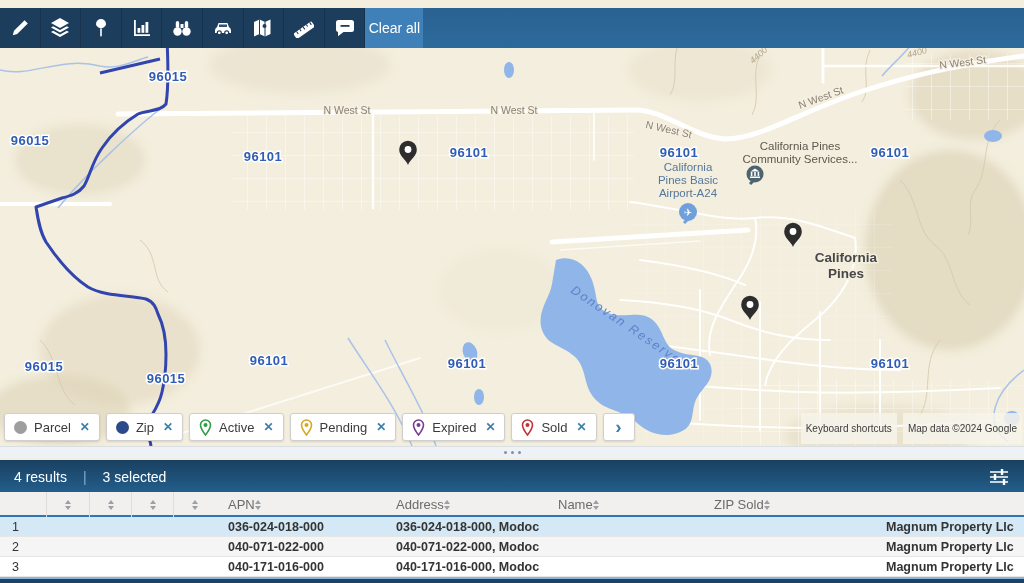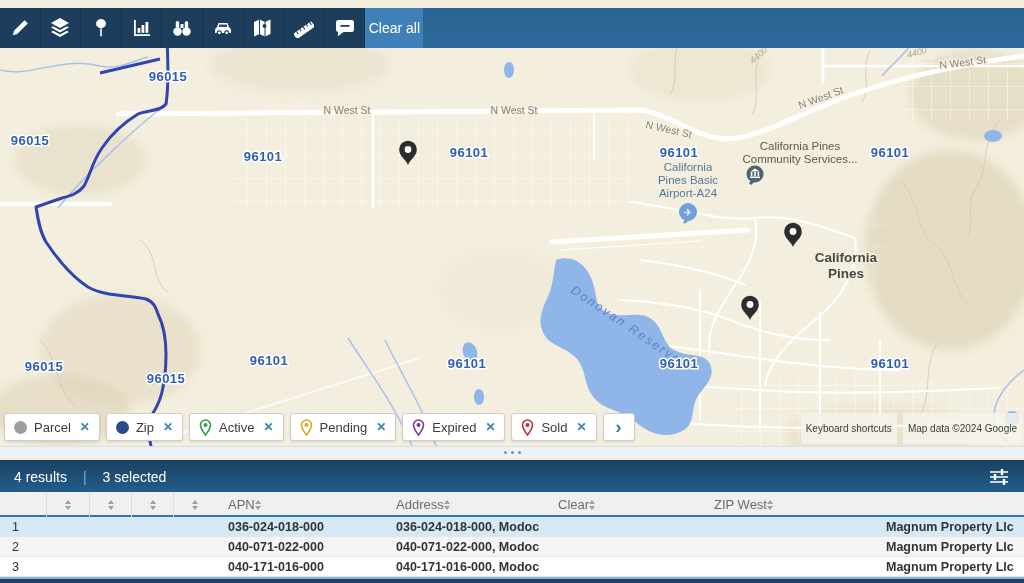--- a/index.html
+++ b/index.html
@@ -415,28 +415,28 @@
           </span>
         </div>
       <div>
           <span>Address</span>
           <span class="sort">
             <i class="up"></i>
             <i class="dn"></i>
           </span>
         </div>
       <div>
-          <span>Clear</span>
+          <span>Name</span>
           <span class="sort">
             <i class="up"></i>
             <i class="dn"></i>
           </span>
         </div>
       <div>
-          <span>ZIP West</span>
+          <span>ZIP Sold</span>
           <span class="sort">
             <i class="up"></i>
             <i class="dn"></i>
           </span>
         </div>
     </div>
 
     <div class="trow drow sel">
       <div>1</div>
       <div></div>

